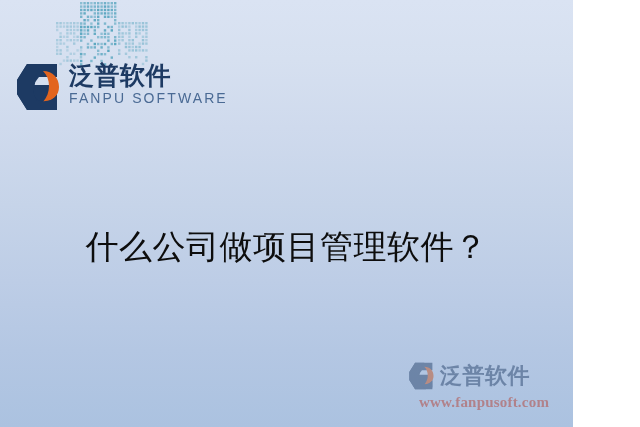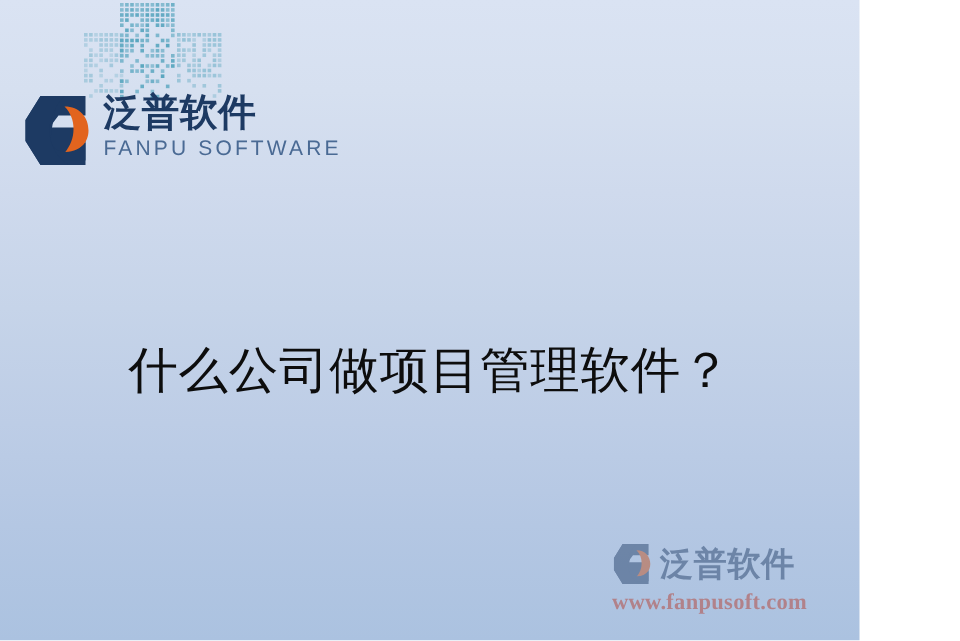--- a/index.html
+++ b/index.html
@@ -122,21 +122,21 @@
     font-family: "Liberation Sans", "DejaVu Sans", sans-serif;
     font-size: 22px;
     line-height: 26px;
     font-weight: 700;
     color: #2f4a72;
     letter-spacing: 0.5px;
     white-space: nowrap;
   }
   .wm-url {
     margin-top: 0px;
-    margin-left: 1px;
+    margin-left: 12px;
     font-family: "Liberation Serif", serif;
     font-size: 15px;
     line-height: 18px;
     font-weight: 700;
     color: #b4463c;
     letter-spacing: 0.2px;
     white-space: nowrap;
   }
 </style>
 </head>

